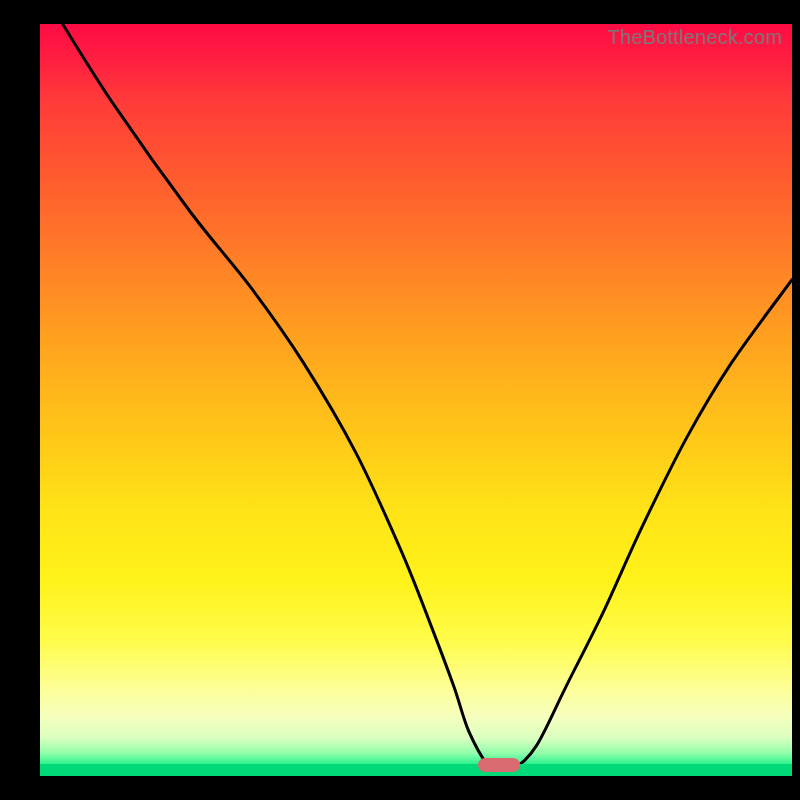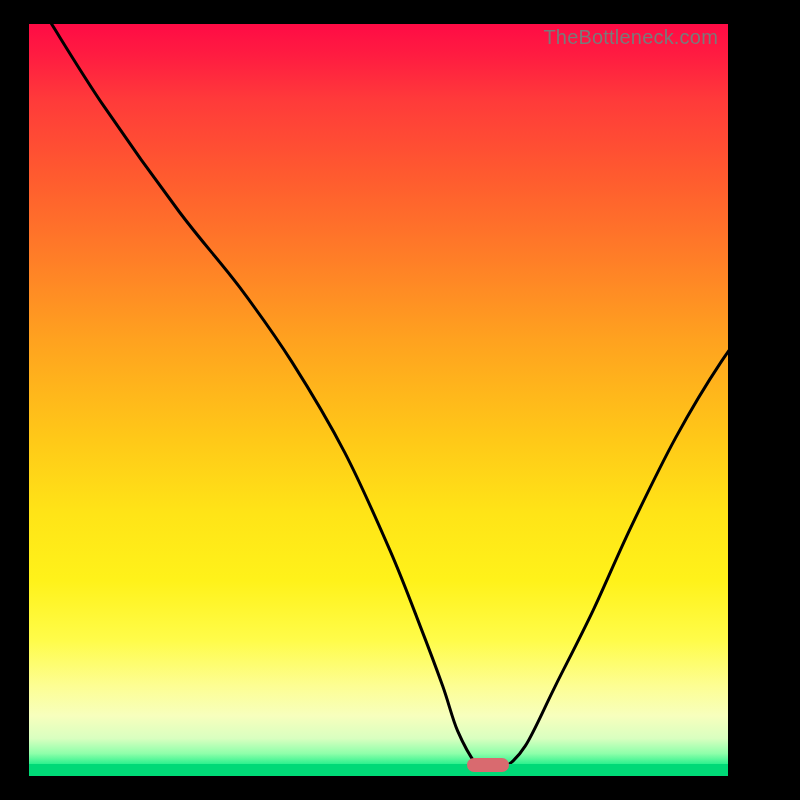--- a/index.html
+++ b/index.html
@@ -12,23 +12,23 @@
     font-family: Arial, Helvetica, sans-serif;
   }
   .frame {
     position: relative;
     width: 800px;
     height: 800px;
     background: #000;
   }
   .plot {
     position: absolute;
-    left: 29px;
+    left: 40px;
     top: 24px;
-    width: 699px;
+    width: 752px;
     height: 752px;
     background: linear-gradient(to bottom,
       #ff0b45 0%,
       #ff2040 5%,
       #ff3a3a 10%,
       #ff5a2f 20%,
       #ff7a28 30%,
       #ffa21f 42%,
       #ffc818 55%,
       #ffe417 65%,

